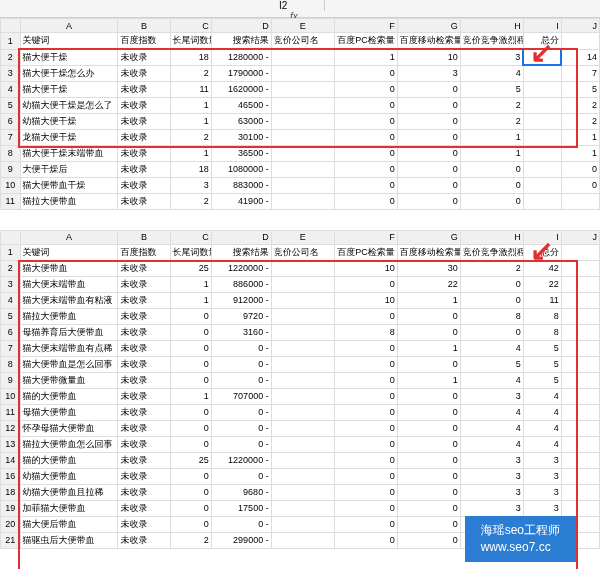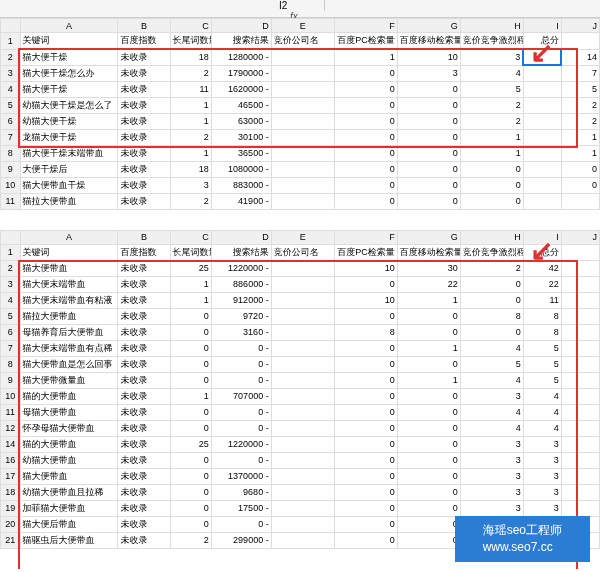--- a/index.html
+++ b/index.html
@@ -20,21 +20,21 @@
   .col-E { width: 58px; }
   .col-F { width: 58px; text-align: right; }
   .col-G { width: 58px; text-align: right; }
   .col-H { width: 58px; text-align: right; }
   .col-I { width: 35px; text-align: right; }
   .col-J { width: 35px; text-align: right; }
   .hdr td { font-size: 9px; }
   .highlight-box { position: absolute; border: 2px solid #e03030; pointer-events: none; }
   .selected-cell { border: 2px solid #1a73e8 !important; }
   .arrow { position: absolute; color: #e03030; font-size: 28px; font-weight: bold; }
-  .watermark { position: fixed; right: 10px; bottom: 10px; background: #2b7cd3; color: #fff; padding: 6px 28px; font-size: 12px; line-height: 1.4; }
+  .watermark { position: fixed; right: 24px; bottom: 10px; background: #2b7cd3; color: #fff; padding: 6px 16px; font-size: 12px; line-height: 1.4; }
   .watermark div:first-child { font-size: 12px; }
 </style>
 </head>
 <body>
 
 <div class="formula-bar">
   <div class="cell-ref">I2</div>
   <div class="fx">fx</div>
   <input class="formula-input" value="=F2+G2+H2" style="">
 </div>
@@ -374,51 +374,51 @@
           <td class="col-C">0</td>
           <td class="col-D">0 -</td>
           <td class="col-E"></td>
           <td class="col-F">0</td>
           <td class="col-G">0</td>
           <td class="col-H">4</td>
           <td class="col-I">4</td>
           <td class="col-J"></td>
         </tr>
         <tr>
+          <td class="rowhead">13</td>
+          <td class="col-A">猫拉大便带血怎么回事</td>
+          <td class="col-B">未收录</td>
+          <td class="col-C">0</td>
+          <td class="col-D">0 -</td>
+          <td class="col-E"></td>
+          <td class="col-F">0</td>
+          <td class="col-G">0</td>
+          <td class="col-H">4</td>
+          <td class="col-I">4</td>
+          <td class="col-J"></td>
+        </tr>
+        <tr>
           <td class="rowhead">14</td>
           <td class="col-A">猫的大便带血</td>
           <td class="col-B">未收录</td>
           <td class="col-C">25</td>
           <td class="col-D">1220000 -</td>
           <td class="col-E"></td>
           <td class="col-F">0</td>
           <td class="col-G">0</td>
           <td class="col-H">3</td>
           <td class="col-I">3</td>
           <td class="col-J"></td>
         </tr>
         <tr>
           <td class="rowhead">16</td>
           <td class="col-A">幼猫大便带血</td>
           <td class="col-B">未收录</td>
           <td class="col-C">0</td>
           <td class="col-D">0 -</td>
-          <td class="col-E"></td>
-          <td class="col-F">0</td>
-          <td class="col-G">0</td>
-          <td class="col-H">3</td>
-          <td class="col-I">3</td>
-          <td class="col-J"></td>
-        </tr>
-        <tr>
-          <td class="rowhead">17</td>
-          <td class="col-A">猫大便带血</td>
-          <td class="col-B">未收录</td>
-          <td class="col-C">0</td>
-          <td class="col-D">1370000 -</td>
           <td class="col-E"></td>
           <td class="col-F">0</td>
           <td class="col-G">0</td>
           <td class="col-H">3</td>
           <td class="col-I">3</td>
           <td class="col-J"></td>
         </tr>
         <tr>
           <td class="rowhead">18</td>
           <td class="col-A">幼猫大便带血且拉稀</td>

